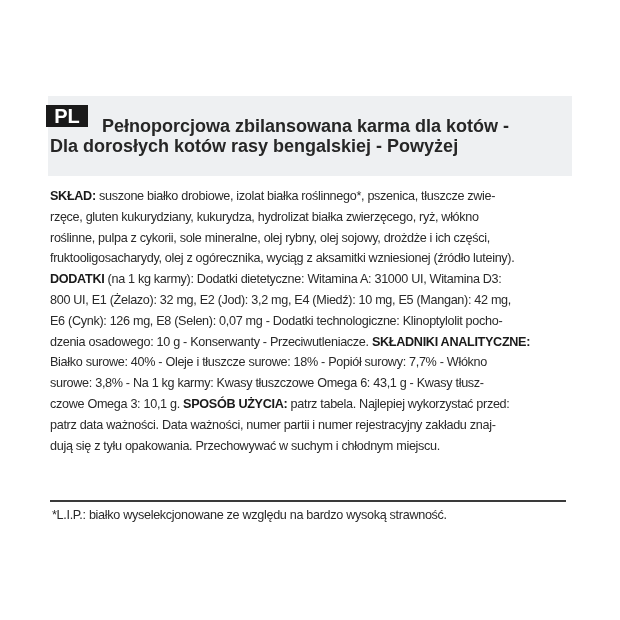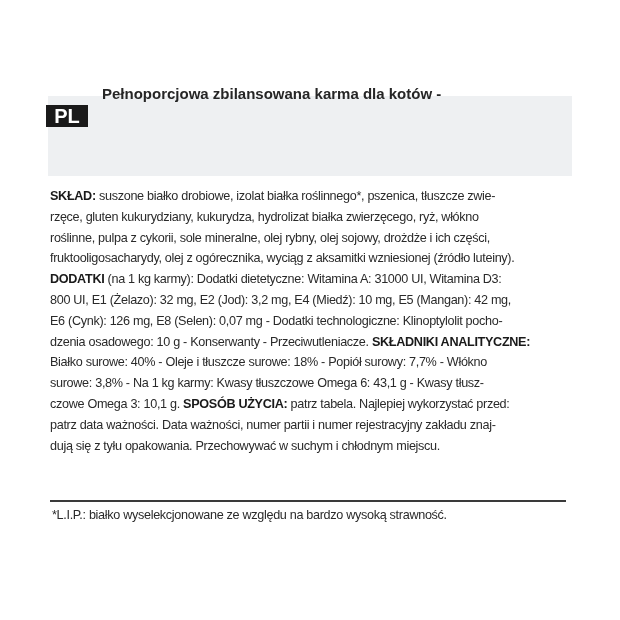--- a/index.html
+++ b/index.html
@@ -10,22 +10,22 @@
     .header-band {
       position: absolute; left: 48px; top: 96px; width: 524px; height: 80px;
       background: #eef0f2;
     }
     .pl-badge {
       position: absolute; left: 46px; top: 105px; width: 42px; height: 22px;
       background: #1a1a1a; color: #ffffff; font-weight: bold; font-size: 20px;
       line-height: 22px; text-align: center; letter-spacing: 0px;
     }
     .title {
-      position: absolute; left: 50px; top: 84px; width: 520px;
-      font-weight: bold; font-size: 15px; line-height: 20px; color: #262626;
+      position: absolute; left: 50px; top: 116px; width: 520px;
+      font-weight: bold; font-size: 18px; line-height: 20px; color: #262626;
     }
     .title .l1 { display: block; padding-left: 52px; }
     .title .l2, .title .l3 { display: block; }
     .body-text {
       position: absolute; left: 50px; top: 186px; width: 520px;
       font-family: "Liberation Sans", sans-serif; font-size: 13.6px; line-height: 20.8px;
       color: #2a2a2a; letter-spacing: -0.35px; transform: scaleX(0.93); transform-origin: left top;
       width: 560px;
     }
     .body-text .line { display: block; white-space: nowrap; }
@@ -39,20 +39,21 @@
       transform: scaleX(0.93); transform-origin: left top; white-space: nowrap;
     }
   </style>
 </head>
 <body>
 
 <div class="header-band"></div>
 <div class="pl-badge">PL</div>
 <div class="title">
   <span class="l1">Pełnoporcjowa zbilansowana karma dla kotów -</span>
+  <span class="l2">Dla dorosłych kotów rasy bengalskiej - Powyżej</span>
 </div>
 
 <div class="body-text">
   <span class="line"><b>SKŁAD:</b><span> suszone białko drobiowe, izolat białka roślinnego*, pszenica, tłuszcze zwie-</span></span>
   <span class="line">rzęce, gluten kukurydziany, kukurydza, hydrolizat białka zwierzęcego, ryż, włókno</span>
   <span class="line">roślinne, pulpa z cykorii, sole mineralne, olej rybny, olej sojowy, drożdże i ich części,</span>
   <span class="line">fruktooligosacharydy, olej z ogórecznika, wyciąg z aksamitki wzniesionej (źródło luteiny).</span>
 
   <span class="line"><b>DODATKI</b><span> (na 1 kg karmy): Dodatki dietetyczne: Witamina A: 31000 UI, Witamina D3:</span></span>
   <span class="line">800 UI, E1 (Żelazo): 32 mg, E2 (Jod): 3,2 mg, E4 (Miedź): 10 mg, E5 (Mangan): 42 mg,</span>

